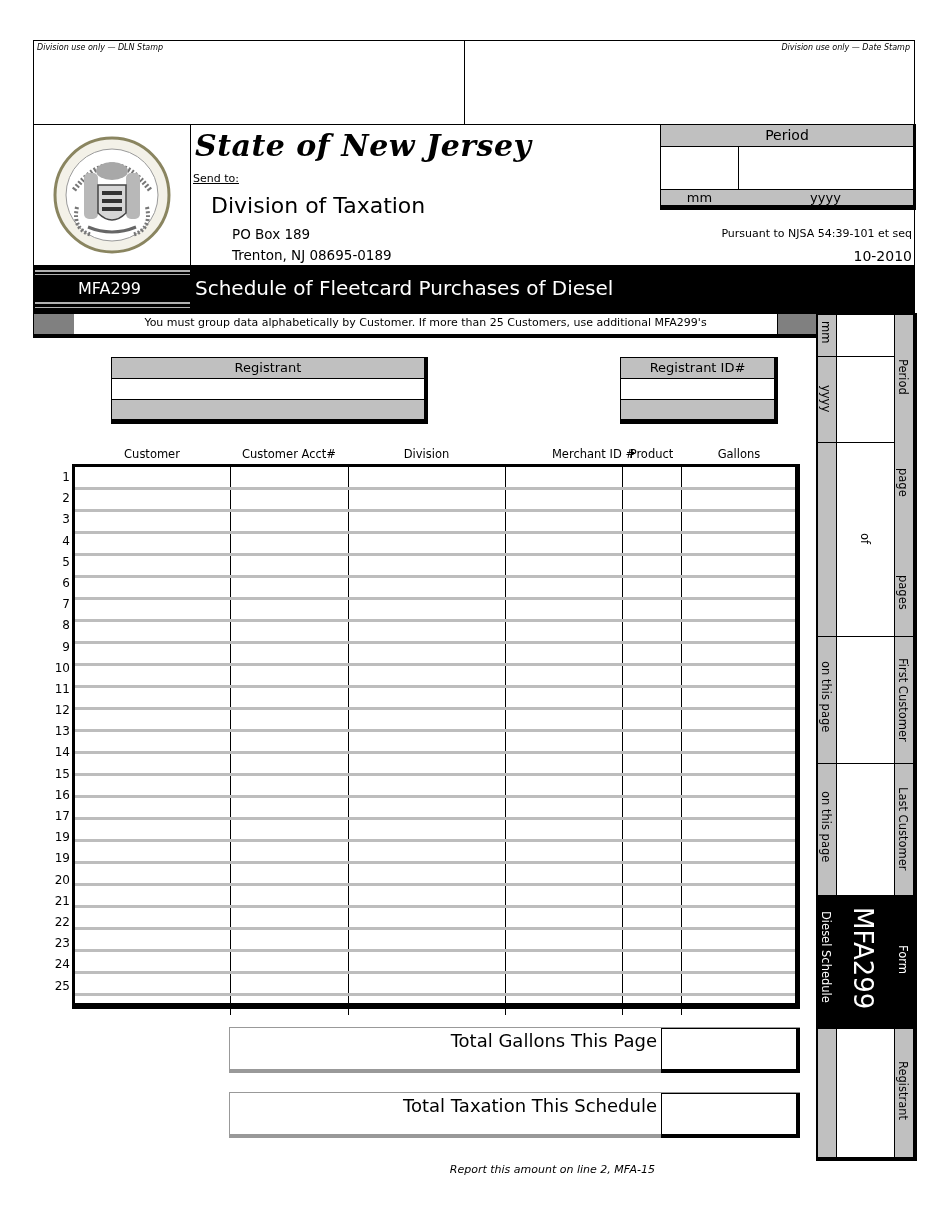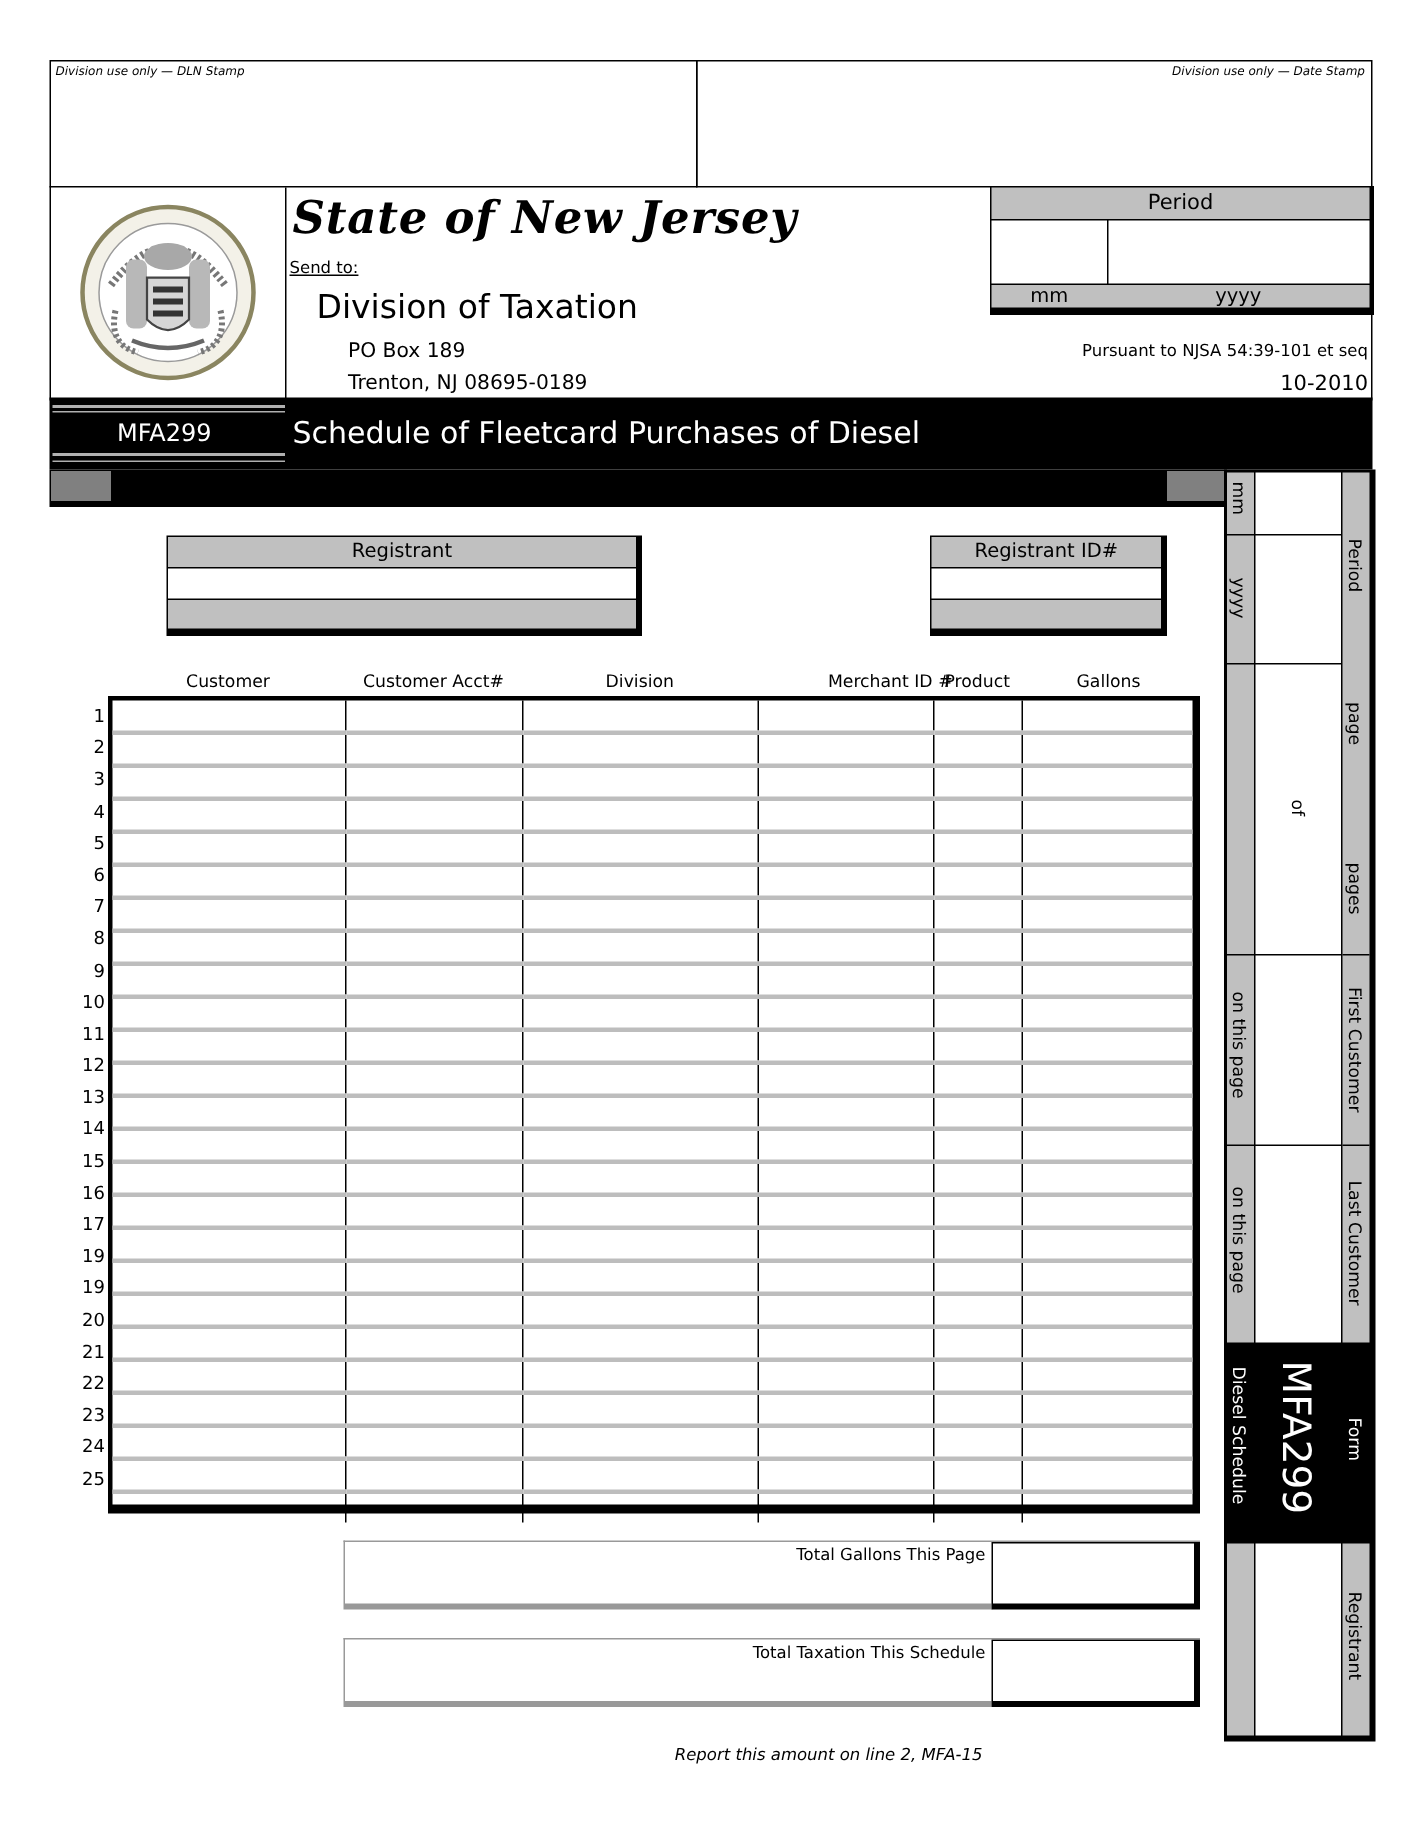--- a/index.html
+++ b/index.html
@@ -28,21 +28,21 @@
   .rownum { font-size: 12px; text-align: right; width: 28px; }
 
   table.grid { border-collapse: collapse; table-layout: fixed; }
   table.grid td { border-left: 1px solid #000; border-bottom: 3px solid #bdbdbd; height: 21.2px; padding: 0; }
   table.grid td:first-child { border-left: none; }
   table.grid tr:last-child td { border-bottom: none; }
   table.grid input { width: 100%; height: 100%; border: none; background: transparent; font-size: 11px; padding: 0 3px; outline: none; }
 
   .vtext { writing-mode: vertical-rl; font-size: 11.5px; white-space: nowrap; }
 
-  .total-label { font-size: 11px; text-align: right; }
+  .total-label { font-size: 18px; text-align: right; }
   .total-sub { font-size: 11px; font-style: italic; text-align: right; margin-top: 46px; }
 
   input.plain { border: none; background: transparent; width: 100%; height: 100%; font-size: 12px; padding: 0 4px; outline: none; }
 </style>
 </head>
 <body>
 
 <div class="abs stamp" style="left:33px;top:40px;width:432px;height:85px;">
   <span class="stamp-label" style="left:3px;">Division use only — DLN Stamp</span>
 </div>
@@ -94,20 +94,21 @@
 <div class="abs black-band" style="left:33px;top:265px;width:882px;height:48px;"></div>
 <div class="abs" style="left:35px;top:270px;width:155px;height:2px;background:#b0b0b0;"></div>
 <div class="abs" style="left:35px;top:274px;width:155px;height:1px;background:#b0b0b0;"></div>
 <div class="abs" style="left:35px;top:302px;width:155px;height:2px;background:#b0b0b0;"></div>
 <div class="abs" style="left:35px;top:307px;width:155px;height:1px;background:#b0b0b0;"></div>
 <div class="abs" style="left:78px;top:279px;color:#fff;font-size:16px;">MFA299</div>
 <div class="abs" style="left:195px;top:276px;color:#fff;font-size:20px;">Schedule of Fleetcard Purchases of Diesel</div>
 
 <div class="abs" style="left:33px;top:313px;width:785px;height:25px;background:#000;">
   <div class="abs darkgray" style="left:1px;top:1px;width:40px;height:20px;"></div>
+  <div class="abs notice" style="left:41px;top:1px;width:703px;height:20px;">You must group data  alphabetically by Customer.  If more than 25 Customers, use additional MFA299's</div>
   <div class="abs darkgray" style="left:745px;top:1px;width:40px;height:20px;"></div>
 </div>
 
 <div class="abs" style="left:111px;top:357px;width:317px;height:67px;background:#000;">
   <div class="abs gray" style="left:1px;top:1px;width:312px;height:20px;text-align:center;font-size:13px;line-height:20px;">Registrant</div>
   <div class="abs" style="left:1px;top:22px;width:312px;height:20px;background:#fff;">
     <input class="plain" value="" style="">
   </div>
   <div class="abs gray" style="left:1px;top:43px;width:312px;height:19px;"></div>
 </div>

